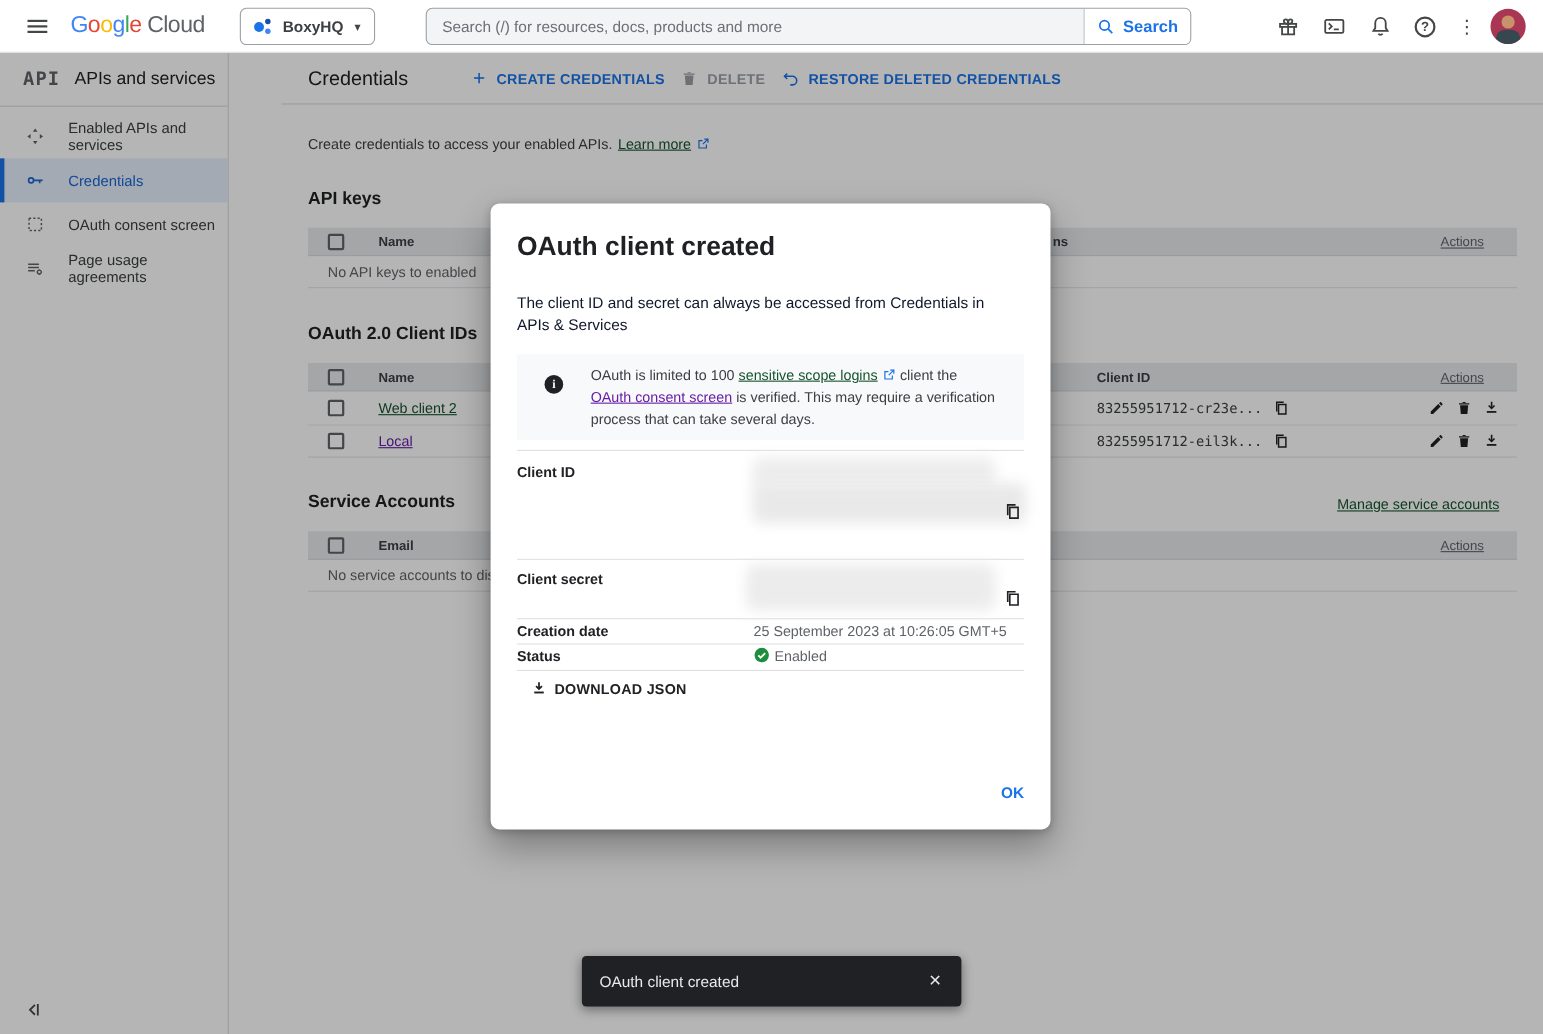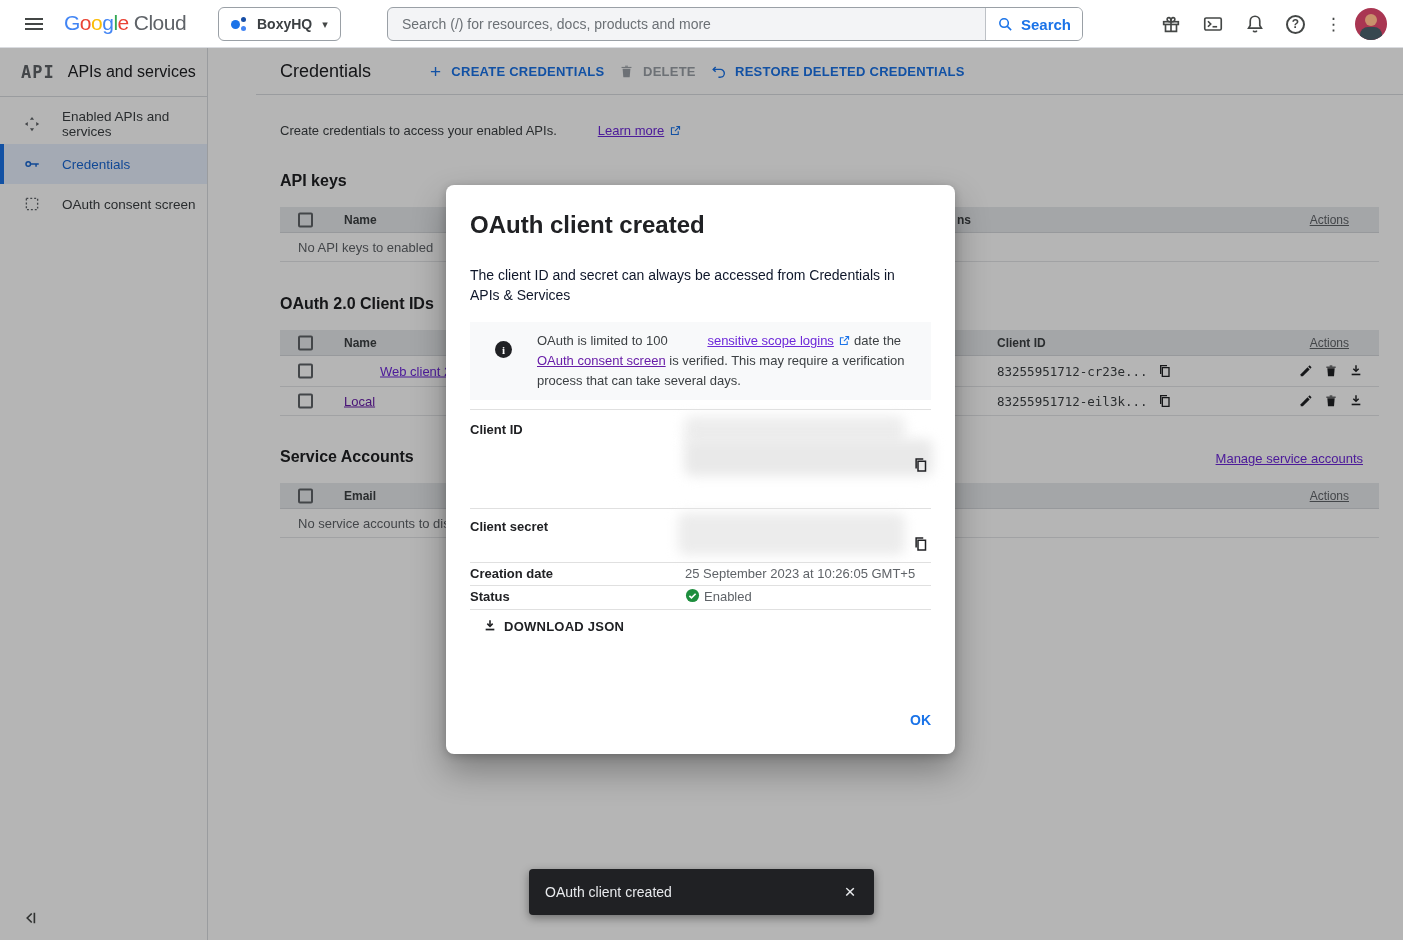--- a/index.html
+++ b/index.html
@@ -71,21 +71,21 @@
   .page-title { position:absolute; left:24px; top:13px; font-size:18px; color:#202124; }
   .tb-btn { position:absolute; top:0; height:47px; display:flex; align-items:center; gap:8px;
             font-size:13px; font-weight:bold; letter-spacing:0.25px; cursor:pointer; }
   .tb-create { left:174px; color:#1a73e8; }
   .tb-plus { font-size:19px; font-weight:400; margin-right:2px; }
   .tb-delete { left:362px; color:#9aa0a6; }
   .tb-restore { left:454px; color:#1a73e8; }
   .tb-ico { width:17px; height:17px; }
 
   .intro { position:absolute; left:24px; top:75px; font-size:13px; color:#3c4043; display:flex; align-items:center; gap:5px; }
-  a.blue-link { color:#6d28d9; text-decoration:underline; cursor:pointer;margin-left:36px; }
+  a.blue-link { color:#14532d; text-decoration:underline; cursor:pointer; }
   a.purple-link { color:#681da8; text-decoration:underline; cursor:pointer; }
   .ext-ico { width:13px; height:13px; color:#1a73e8; display:inline-block; vertical-align:-2px; }
 
   .section-h { position:absolute; left:24px; font-size:16px; color:#202124; }
   .h-api { top:124px; } .h-oauth { top:247px; } .h-sa { top:400px; }
   .manage-link { position:absolute; right:40px; top:403px; font-size:13px; }
 
   .tbl { position:absolute; left:24px; width:1099px; }
   .t-api { top:159px; } .t-oauth { top:282px; } .t-sa { top:435px; }
   .thead { height:26px; background:#e8eaed; position:relative; border-bottom:1px solid #d5d8dc; }
@@ -222,20 +222,28 @@
           <path d="M10 11h11v2h-2.6v2.6h-2V13H10z" fill="currentColor"></path>
         </svg>
         <span>Credentials</span>
       </div>
       <div class="side-item">
         <svg class="sico" viewBox="0 0 24 24">
           <rect x="4.5" y="4.5" width="15" height="15" fill="none" stroke="currentColor" stroke-width="1.8" stroke-dasharray="2.6 2.6"></rect>
         </svg>
         <span>OAuth consent screen</span>
       </div>
+      <div class="side-item">
+        <svg class="sico" viewBox="0 0 24 24">
+          <path d="M3.5 6h13v1.8h-13z M3.5 10h13v1.8h-13z M3.5 14h8v1.8h-8z" fill="currentColor"></path>
+          <circle cx="17" cy="16.5" r="2.3" fill="none" stroke="currentColor" stroke-width="1.6"></circle>
+          <path d="M17 13.2v1.2 M17 18.6v1.2 M13.7 16.5h1.2 M19.1 16.5h1.2" stroke="currentColor" stroke-width="1.6"></path>
+        </svg>
+        <span>Page usage agreements</span>
+      </div>
     </nav>
     <svg class="collapse-btn" viewBox="0 0 24 24">
       <path d="M13 6l-6 6 6 6" fill="none" stroke="currentColor" stroke-width="2.2"></path>
       <path d="M16.5 5v14" stroke="currentColor" stroke-width="2.2"></path>
     </svg>
   </aside>
 
   <main class="content">
     <div class="page-header">
       <span class="page-title">Credentials</span>
@@ -364,21 +372,21 @@
     <p class="dlg-sub">The client ID and secret can always be accessed from Credentials in APIs &amp; Services</p>
 
     <div class="notice">
       <span class="info-ico">
           <span>i</span>
         </span>
       <p class="notice-txt"><span>OAuth is limited to 100 </span><a class="blue-link">sensitive scope logins</a> <svg class="ext-ico" viewBox="0 0 24 24">
             <path d="M13.5 4.5h6v6" fill="none" stroke="currentColor" stroke-width="2"></path>
             <path d="M19.5 4.5L11 13" stroke="currentColor" stroke-width="2"></path>
             <path d="M17 13.5v6h-12.5V7h6" fill="none" stroke="currentColor" stroke-width="2"></path>
-          </svg><span> date the </span><a class="purple-link">OAuth consent screen</a><span> is verified. This may require a verification process that can take several days.</span></p>
+          </svg><span> client the </span><a class="purple-link">OAuth consent screen</a><span> is verified. This may require a verification process that can take several days.</span></p>
     </div>
 
     <div class="dlg-div dv1"></div>
     <span class="fld-label" style="top:237px">Client ID</span>
     <div class="blob a"></div>
     <div class="blob b"></div>
     <svg class="dlg-copy cp1" viewBox="0 0 24 24">
       <path d="M8 7h10v13H8z" fill="none" stroke="currentColor" stroke-width="2"></path>
       <path d="M5.5 16.5V4H15" fill="none" stroke="currentColor" stroke-width="2"></path>
     </svg>

